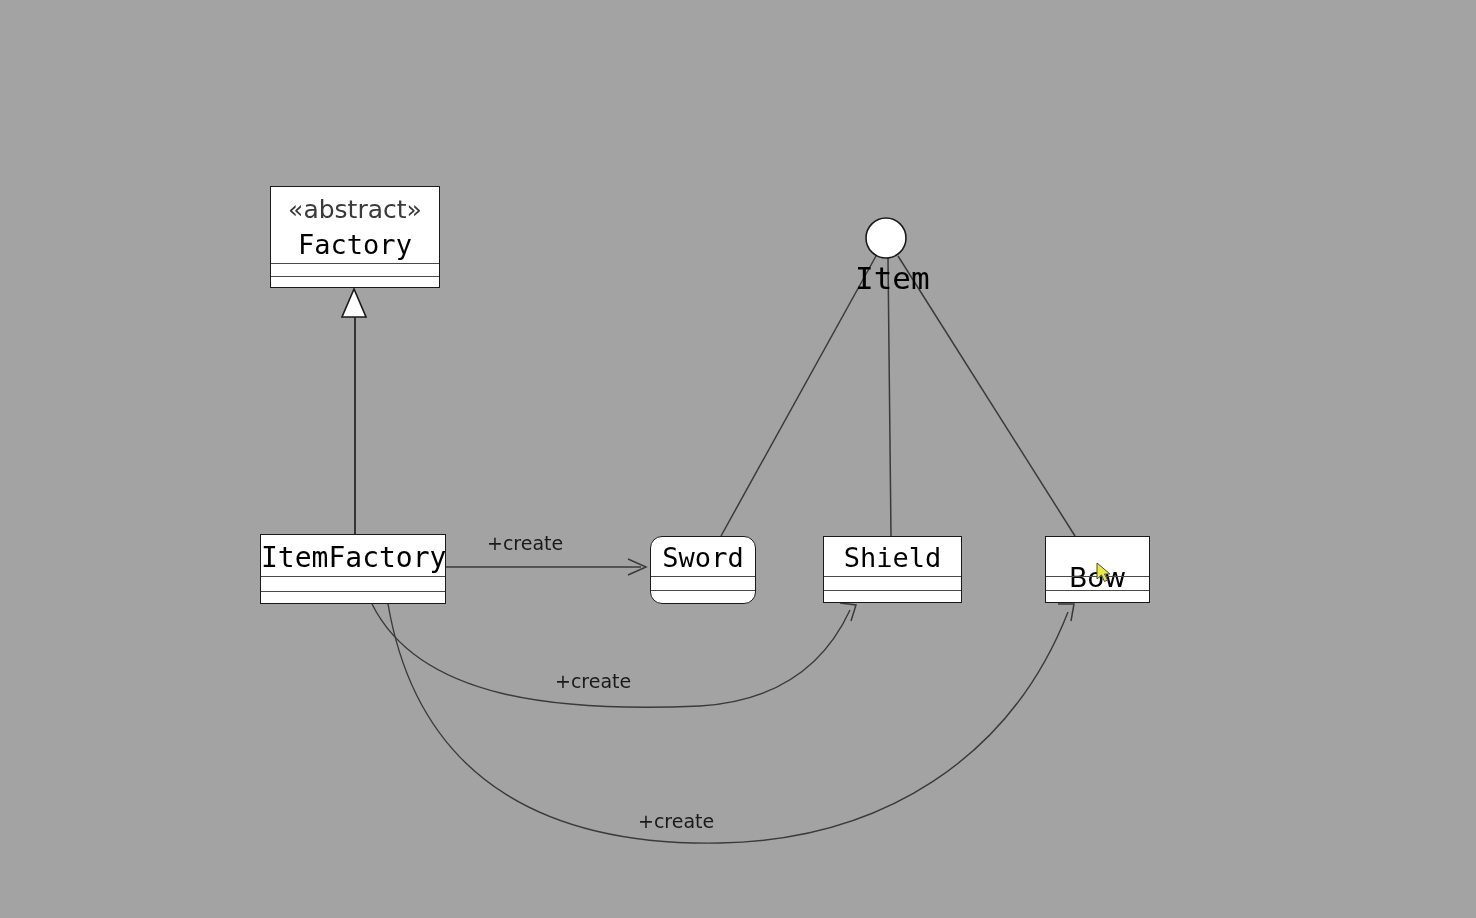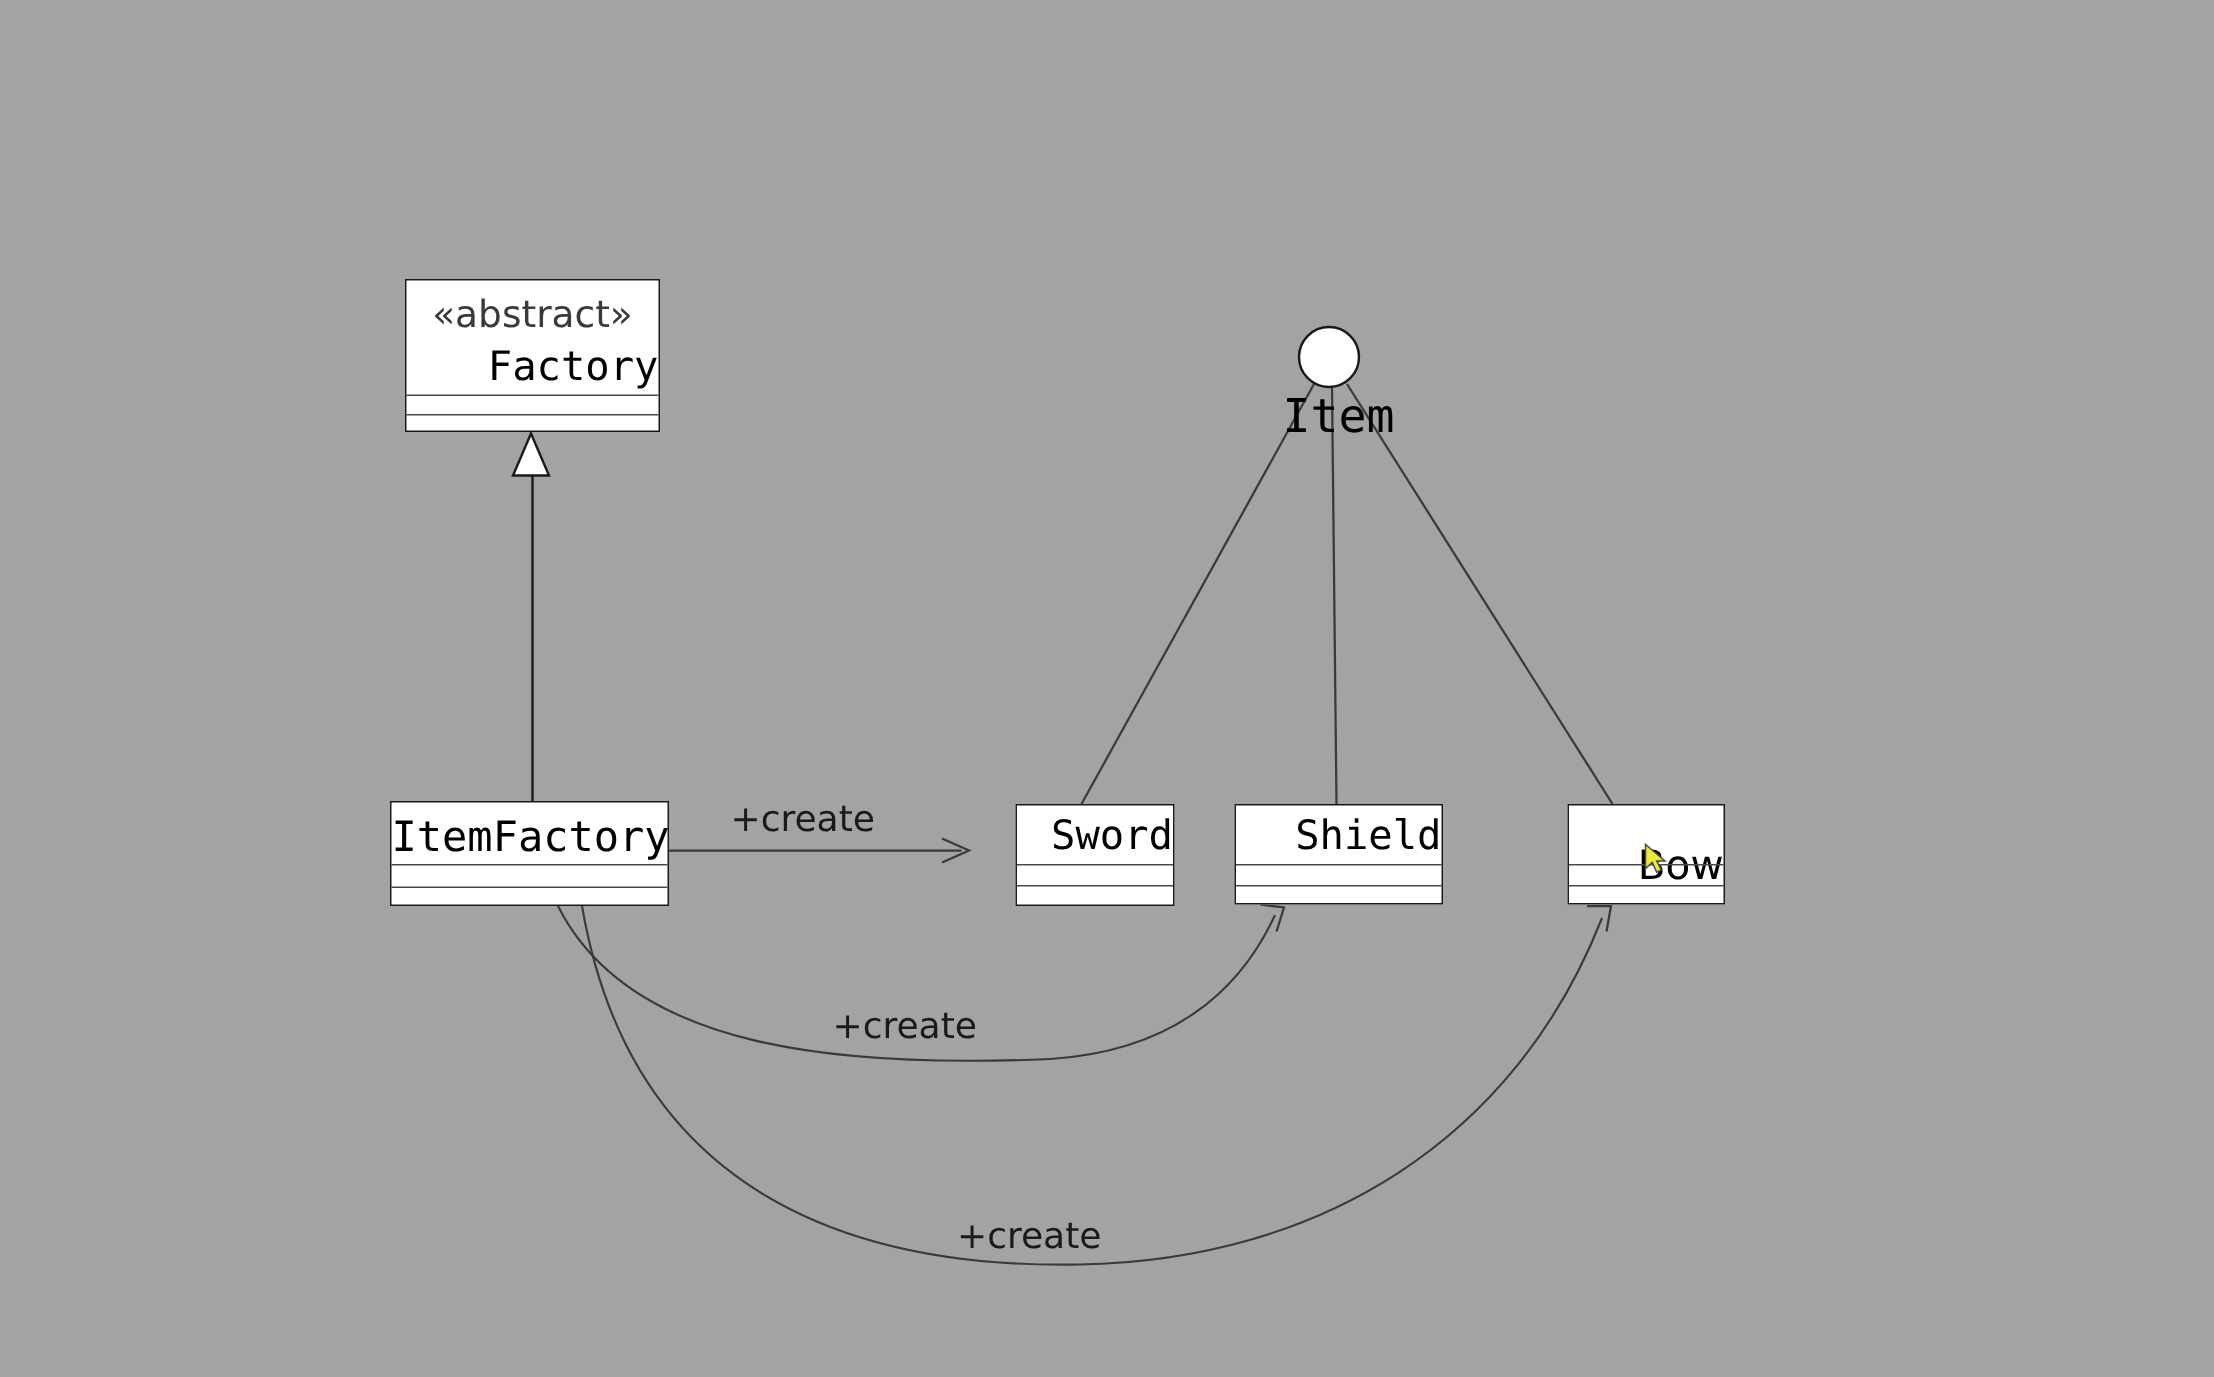--- a/index.html
+++ b/index.html
@@ -27,21 +27,21 @@
   .uml-box {
     position: absolute;
     box-sizing: border-box;
     border: 1.4px solid #1a1a1a;
     background: #ffffff;
   }
   .uml-title {
     position: absolute;
     left: 0;
     right: 0;
-    text-align: right;
+    text-align: center;
     font-family: "DejaVu Sans Mono", monospace;
     color: #000000;
     white-space: nowrap;
   }
   .uml-stereotype {
     position: absolute;
     left: 0;
     right: 0;
     text-align: center;
     font-family: "DejaVu Sans", sans-serif;
@@ -51,21 +51,21 @@
   .divider {
     position: absolute;
     left: 0;
     right: 0;
     height: 0;
     border-top: 1.4px solid #4a4a4a;
   }
   .edge-label {
     position: absolute;
     font-family: "DejaVu Sans", sans-serif;
-    font-size: 24px;
+    font-size: 19px;
     color: #1a1a1a;
     white-space: nowrap;
   }
   .lollipop-label {
     position: absolute;
     font-family: "DejaVu Sans Mono", monospace;
     font-size: 31px;
     color: #000000;
     white-space: nowrap;
   }
@@ -122,21 +122,21 @@
     <div class="divider" style="top:76px;"></div>
     <div class="divider" style="top:89px;"></div>
   </div>
 
   <div class="uml-box" style="left:260px; top:534px; width:186px; height:70px;">
     <div class="uml-title" style="top:6px; font-size:28px;">ItemFactory</div>
     <div class="divider" style="top:41px;"></div>
     <div class="divider" style="top:56px;"></div>
   </div>
 
-  <div class="uml-box" style="left:677px; top:536px; width:106px; height:68px;">
+  <div class="uml-box" style="left:650px; top:536px; width:106px; height:68px;border-radius:12px;">
     <div class="uml-title" style="top:5px; font-size:27px;">Sword</div>
     <div class="divider" style="top:39px;"></div>
     <div class="divider" style="top:53px;"></div>
   </div>
 
   <div class="uml-box" style="left:823px; top:536px; width:139px; height:67px;">
     <div class="uml-title" style="top:5px; font-size:27px;">Shield</div>
     <div class="divider" style="top:39px;"></div>
     <div class="divider" style="top:53px;"></div>
   </div>

